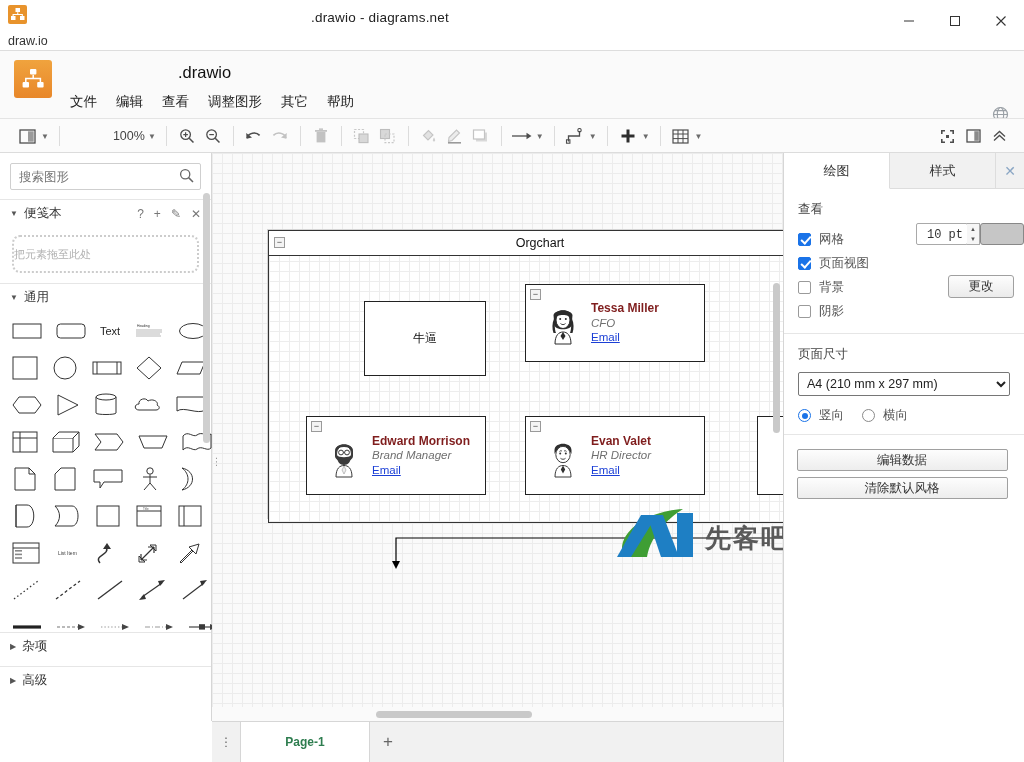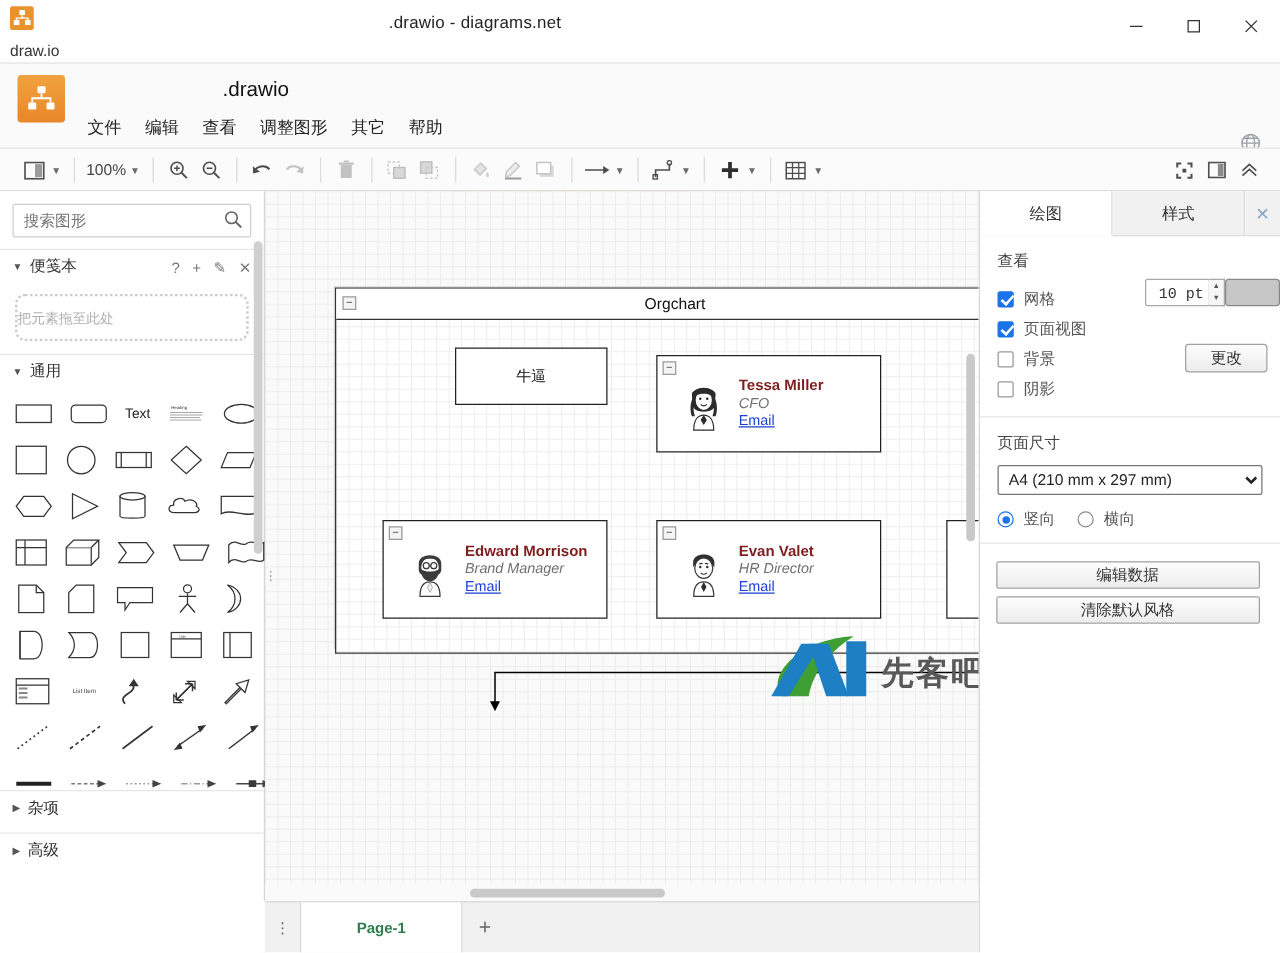--- a/index.html
+++ b/index.html
@@ -40,21 +40,21 @@
 
   
   .toolbar { position:absolute; left:0; top:118px; width:1024px; height:35px;
              background:#fbfbfb; border-top:1px solid #e4e4e4; border-bottom:1px solid #dcdcdc; }
   .tb-group { position:absolute; top:0; height:34px; display:flex; align-items:center; }
   .tb-ico { width:26px; height:26px; display:flex; align-items:center; justify-content:center;
             color:#4d4d4d; cursor:pointer; }
   .tb-ico.dim { color:#bdbdbd; }
   .tb-caret { font-size:8px; color:#6b6b6b; margin-left:1px; margin-right:3px; cursor:pointer; }
   .tb-div { width:1px; height:20px; background:#dcdcdc; margin:0 7px; }
-  .zoomlabel { font-size:12.5px; color:#444; padding:0 2px; cursor:pointer; }
+  .zoomlabel { font-size:12.5px; color:#444; padding:0 2px; cursor:pointer;margin-left:44px; }
 
   
   .leftpanel { position:absolute; left:0; top:153px; width:212px; height:609px;
                background:#fff; border-right:1px solid #d6d6d6; }
   .searchwrap { padding:10px 10px 9px 10px; }
   .searchbox { position:relative; height:27px; border:1px solid #cfcfcf; border-radius:2px;
                background:#fff; }
   .searchbox input { position:absolute; left:0; top:0; width:100%; height:25px; border:0;
                      outline:none; padding:0 26px 0 8px; font-size:12.5px; color:#333;
                      font-family:"Liberation Sans", sans-serif; background:transparent; }
@@ -729,21 +729,21 @@
 
     <svg class="edges">
       <path d="M614 282 L614 268 L614 282" stroke="#000" stroke-width="1.2" fill="none"></path>
       <path d="M614 360 L614 385 L184 385 L184 412" stroke="#000" stroke-width="1.2" fill="none"></path>
       <path d="M614 385 L614 412" stroke="#000" stroke-width="1.2" fill="none"></path>
       <path d="M614 385 L790 385" stroke="#000" stroke-width="1.2" fill="none"></path>
       <path d="M180 408 L184 416 L188 408Z" fill="#000"></path>
       <path d="M610 408 L614 416 L618 408Z" fill="#000"></path>
     </svg>
 
-    <div class="plainnode" style="left:152px; top:125px; width:122px; height:46px;">
+    <div class="plainnode" style="left:152px; top:148px; width:122px; height:75px;">
       <span>牛逼</span>
     </div>
 
     <div class="node" style="left:313px; top:131px; width:180px; height:78px;">
       <div class="collapse">−</div>
       <div class="node-body">
         <span class="avatar">
           <svg width="38" height="42" viewBox="0 0 38 42">
             <path d="M10 14 C10 5 28 5 28 14 L28 21 C28 28 10 28 10 21Z" fill="#2b2b2b"></path>
             <ellipse cx="19" cy="17" rx="7" ry="8.5" fill="#fff" stroke="#2b2b2b" stroke-width="1"></ellipse>

